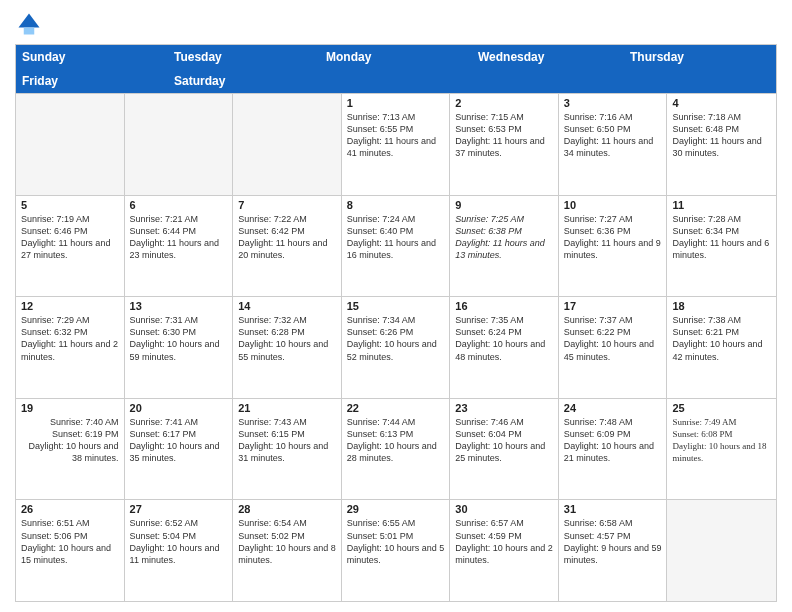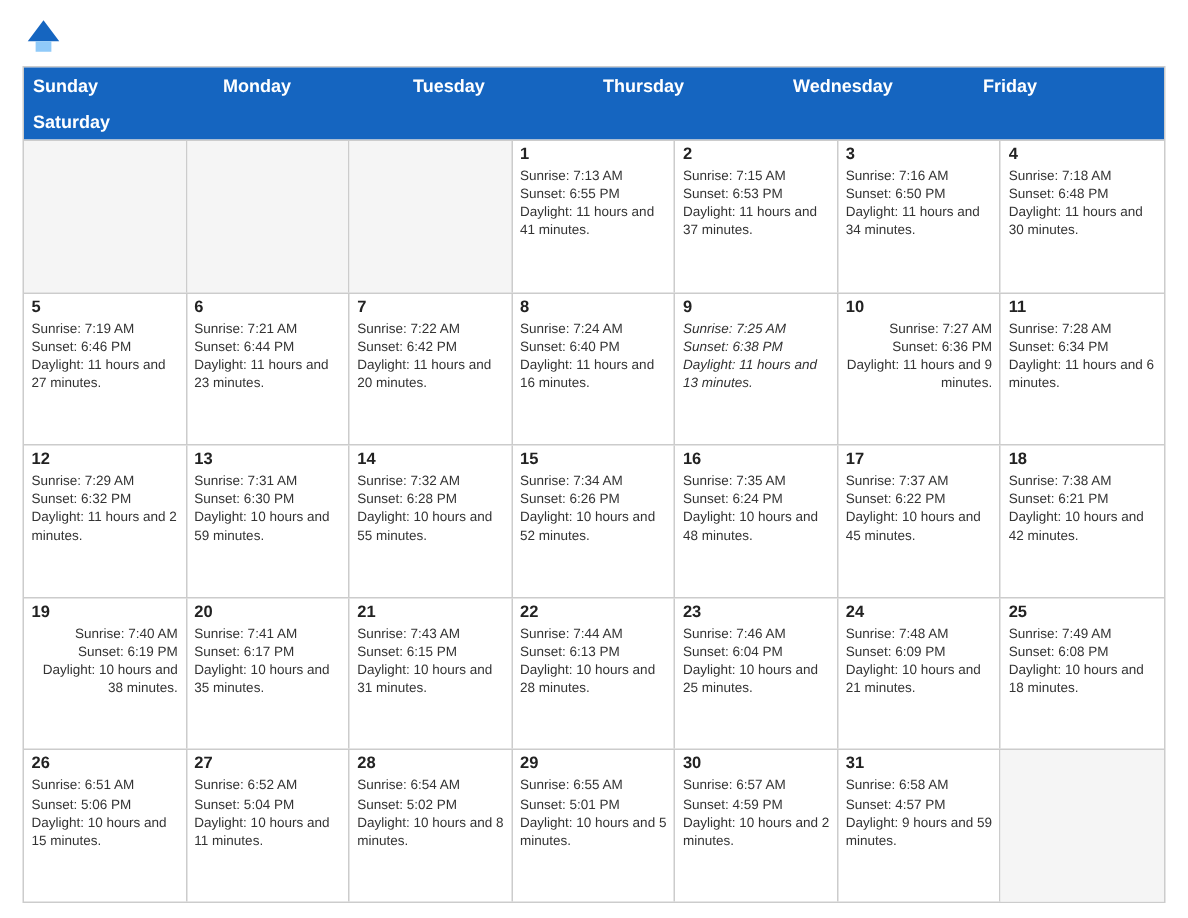--- a/index.html
+++ b/index.html
@@ -52,21 +52,21 @@
       color: #555;
     }
     .calendar {
       flex: 1;
       display: flex;
       flex-direction: column;
       border: 1px solid #ccc;
     }
     .cal-header {
       display: grid;
-      grid-template-columns: repeat(6, 1fr);
+      grid-template-columns: repeat(5, 1fr);
       background: #1565c0;
     }
     .cal-header-cell {
       color: #fff;
       font-size: 12px;
       font-weight: bold;
       padding: 5px 6px;
       text-align: left;
     }
     .cal-body {
@@ -119,24 +119,24 @@
     </div>
     <div class="title-area">
       <div class="month-title"></div>
       <div class="location"></div>
     </div>
   </div>
 
   <div class="calendar">
     <div class="cal-header">
     <div class="cal-header-cell">Sunday</div>
+        <div class="cal-header-cell">Tuesday</div>
         <div class="cal-header-cell">Monday</div>
-        <div class="cal-header-cell">Tuesday</div>
+        <div class="cal-header-cell">Wednesday</div>
         <div class="cal-header-cell">Thursday</div>
-        <div class="cal-header-cell">Wednesday</div>
         <div class="cal-header-cell">Friday</div>
         <div class="cal-header-cell">Saturday</div>
       </div>
     <div class="cal-body">
     <div class="cal-row">
           <div class="cal-cell empty"></div>
           <div class="cal-cell empty"></div>
           <div class="cal-cell empty"></div>
           <div class="cal-cell">
             <div class="cell-day">1</div>
@@ -189,21 +189,21 @@
 Daylight: 11 hours and 16 minutes.</div>
           </div>
           <div class="cal-cell">
             <div class="cell-day">9</div>
             <div class="cell-info" style="white-space: pre-line; font-style: italic;">Sunrise: 7:25 AM
 Sunset: 6:38 PM
 Daylight: 11 hours and 13 minutes.</div>
           </div>
           <div class="cal-cell">
             <div class="cell-day">10</div>
-            <div class="cell-info" style="white-space: pre-line; text-align: right;">Sunrise: 7:27 AM
+            <div class="cell-info" style="white-space: pre-line;">Sunrise: 7:27 AM
 Sunset: 6:36 PM
 Daylight: 11 hours and 9 minutes.</div>
           </div>
           <div class="cal-cell">
             <div class="cell-day">11</div>
             <div class="cell-info" style="white-space: pre-line;">Sunrise: 7:28 AM
 Sunset: 6:34 PM
 Daylight: 11 hours and 6 minutes.</div>
           </div>
         </div>
@@ -283,21 +283,21 @@
 Daylight: 10 hours and 25 minutes.</div>
           </div>
           <div class="cal-cell">
             <div class="cell-day">24</div>
             <div class="cell-info" style="white-space: pre-line;">Sunrise: 7:48 AM
 Sunset: 6:09 PM
 Daylight: 10 hours and 21 minutes.</div>
           </div>
           <div class="cal-cell">
             <div class="cell-day">25</div>
-            <div class="cell-info" style="white-space: pre-line;">Sunrise: 7:49 AM
+            <div class="cell-info" style="white-space: pre-line; font-family: Liberation Serif, serif;">Sunrise: 7:49 AM
 Sunset: 6:08 PM
 Daylight: 10 hours and 18 minutes.</div>
           </div>
         </div>
         <div class="cal-row">
           <div class="cal-cell">
             <div class="cell-day">26</div>
             <div class="cell-info" style="white-space: pre-line;">Sunrise: 6:51 AM
 Sunset: 5:06 PM
 Daylight: 10 hours and 15 minutes.</div>

